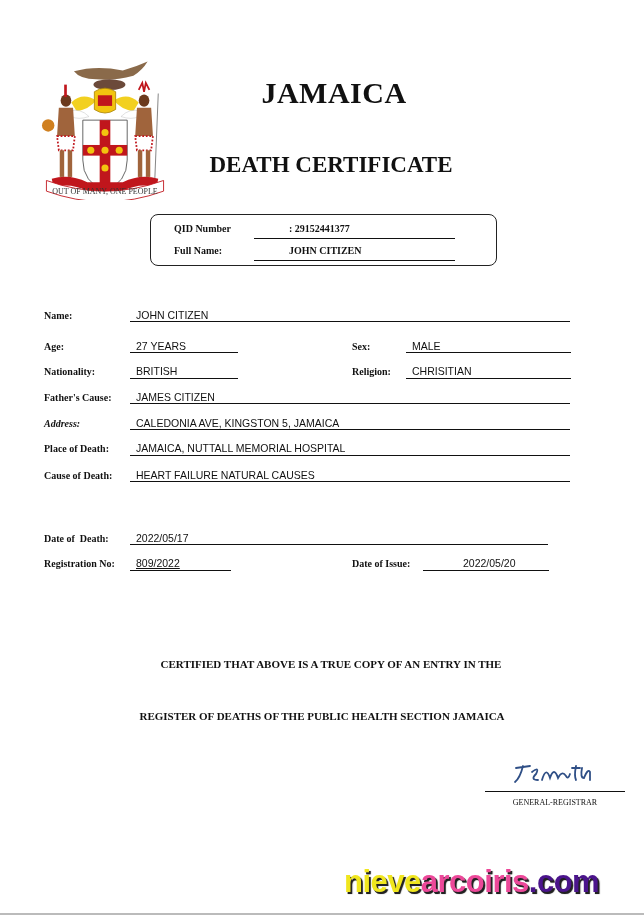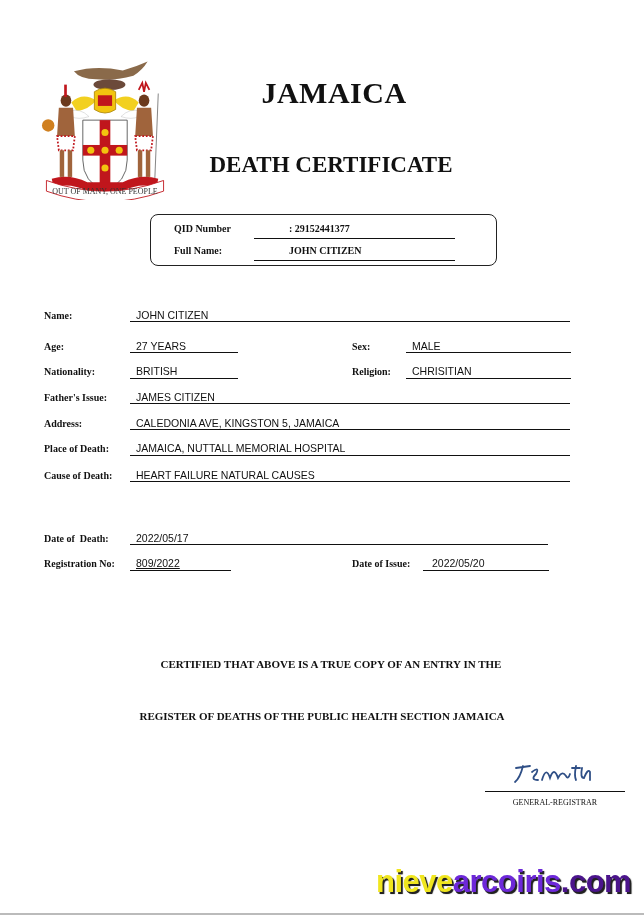--- a/index.html
+++ b/index.html
@@ -90,54 +90,54 @@
 <div class="abs val" style="left:412px; top:340px;">MALE</div>
 <div class="abs uline" style="left:406px; top:352px; width:165px;"></div>
 
 <div class="abs lbl" style="left:44px; top:366px;">Nationality:</div>
 <div class="abs val" style="left:136px; top:365px;">BRITISH</div>
 <div class="abs uline" style="left:130px; top:378px; width:108px;"></div>
 <div class="abs lbl" style="left:352px; top:366px;">Religion:</div>
 <div class="abs val" style="left:412px; top:365px;">CHRISITIAN</div>
 <div class="abs uline" style="left:406px; top:378px; width:165px;"></div>
 
-<div class="abs lbl" style="left:44px; top:392px;">Father's Issue:</div>
+<div class="abs lbl" style="left:44px; top:392px;">Father's Cause:</div>
 <div class="abs val" style="left:136px; top:391px;">JAMES CITIZEN</div>
 <div class="abs uline" style="left:130px; top:403px; width:440px;"></div>
 
-<div class="abs lbl" style="left:44px; top:418px;">Address:</div>
+<div class="abs lbl" style="left:44px; top:418px;font-style:italic;">Address:</div>
 <div class="abs val" style="left:136px; top:417px;">CALEDONIA AVE, KINGSTON 5, JAMAICA</div>
 <div class="abs uline" style="left:130px; top:429px; width:440px;"></div>
 
 <div class="abs lbl" style="left:44px; top:443px;">Place of Death:</div>
 <div class="abs val" style="left:136px; top:442px;">JAMAICA, NUTTALL MEMORIAL HOSPITAL</div>
 <div class="abs uline" style="left:130px; top:455px; width:440px;"></div>
 
 <div class="abs lbl" style="left:44px; top:470px;">Cause of Death:</div>
 <div class="abs val" style="left:136px; top:469px;">HEART FAILURE NATURAL CAUSES</div>
 <div class="abs uline" style="left:130px; top:481px; width:440px;"></div>
 
 <div class="abs lbl" style="left:44px; top:533px; white-space:pre;">Date of  Death:</div>
 <div class="abs val" style="left:136px; top:532px;">2022/05/17</div>
 <div class="abs uline" style="left:130px; top:544px; width:418px;"></div>
 
 <div class="abs lbl" style="left:44px; top:558px;">Registration No:</div>
 <div class="abs val" style="left:136px; top:557px;text-decoration:underline;">809/2022</div>
 <div class="abs uline" style="left:130px; top:570px; width:101px;"></div>
 <div class="abs lbl" style="left:352px; top:558px;">Date of Issue:</div>
-<div class="abs val" style="left:432px; top:557px;">2022/05/20</div>
+<div class="abs val" style="left:463px; top:557px;">2022/05/20</div>
 <div class="abs uline" style="left:423px; top:570px; width:126px;"></div>
 
 <div class="abs cert" style="top:658px; padding-left:18px; box-sizing:border-box;">CERTIFIED THAT ABOVE IS A TRUE COPY OF AN ENTRY IN THE</div>
 <div class="abs cert" style="top:710px; box-sizing:border-box;">REGISTER OF DEATHS OF THE PUBLIC HEALTH SECTION JAMAICA</div>
 
 <div class="abs" style="left:510px; top:758px; width:90px; height:32px;">
   <svg width="90" height="32" viewBox="0 0 90 32">
     <path d="M6,10 L20,8 M13,8 Q10,20 5,24 M22,14 Q30,8 26,16 Q20,22 28,22 M32,22 Q36,8 40,20 Q44,8 48,20 Q52,12 56,18 Q58,22 60,16 M62,10 L70,10 M66,8 Q64,18 66,22 M72,10 Q70,20 74,20 Q78,10 80,14 L80,22" stroke="#2f4f86" stroke-width="1.8" fill="none" stroke-linecap="round"></path>
   </svg>
 </div>
 <div class="abs uline" style="left:485px; top:791px; width:140px;"></div>
 <div class="abs reg" style="left:485px; width:140px; top:798px; text-align:center;">GENERAL-REGISTRAR</div>
 
 <div class="abs wm" style="left:344px; top:864px; white-space:nowrap;">
-  <span style="color:#f0e61e;margin-left:32px;">nieve</span><span style="color:#6d28d9;">arcoiris</span><span style="color:#4b148c;">.com</span>
+  <span style="color:#f0e61e;">nieve</span><span style="color:#ec4899;">arcoiris</span><span style="color:#4b148c;">.com</span>
 </div>
 <div class="abs bottomrule"></div>
 
 </body></html>

